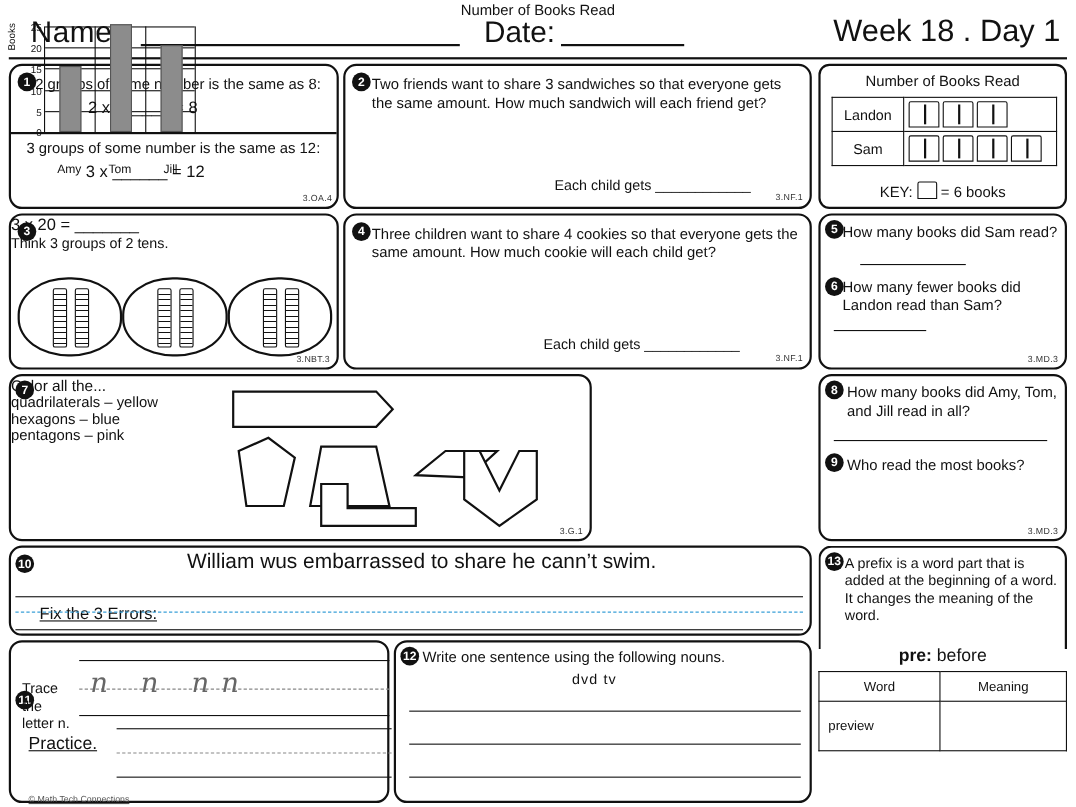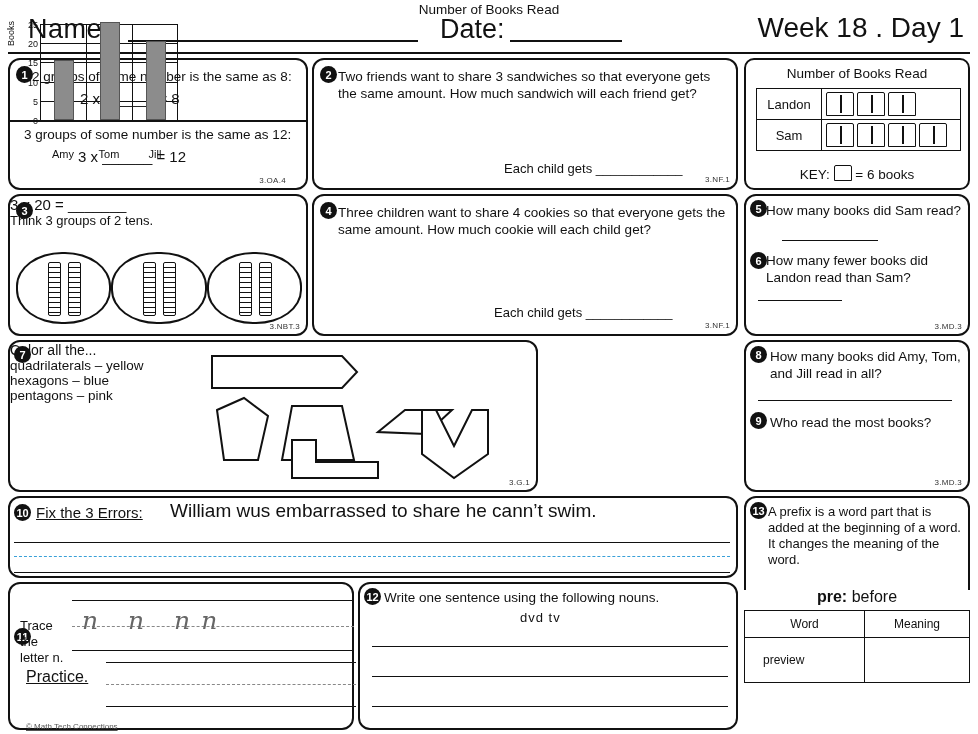--- a/index.html
+++ b/index.html
@@ -111,21 +111,21 @@
   #q10 .line2{position:absolute;left:4px;top:58px;width:716px;border-bottom:1px dashed #3aa0d8;}
   #q10 .line3{position:absolute;left:4px;top:74px;width:716px;border-bottom:1px solid #111;}
 
   
   #q13{left:744px;top:496px;width:226px;height:94px;border-bottom:none;border-radius:12px 12px 0 0;}
   #q13 .t{left:22px;top:6px;width:196px;font-size:13px;line-height:16px;}
   .pref{position:absolute;left:744px;top:588px;width:226px;text-align:center;font-size:16px;}
   .ptable{position:absolute;left:744px;top:610px;width:226px;border-collapse:collapse;}
   .ptable th,.ptable td{border:1.5px solid #111;font-size:12px;height:42px;}
   .ptable th{height:24px;font-weight:normal;}
-  .ptable td.w{width:100px;padding-left:18px;text-align:left;}
+  .ptable td.w{width:100px;padding-left:8px;text-align:left;}
 
   
   #q11{left:8px;top:582px;width:346px;height:148px;}
   #q11 .lab{left:10px;top:34px;font-size:13px;line-height:16px;}
   #q11 .tl1{position:absolute;left:62px;top:16px;width:282px;border-bottom:1px solid #111;}
   #q11 .tl2{position:absolute;left:62px;top:42px;width:282px;border-bottom:1px dashed #888;}
   #q11 .tl3{position:absolute;left:62px;top:66px;width:282px;border-bottom:1px solid #111;}
   #q11 .cursive{position:absolute;left:72px;top:22px;font-family:"DejaVu Serif",serif;font-style:italic;font-size:25px;letter-spacing:11px;color:#666;}
   #q11 .prac{left:16px;top:84px;font-size:16px;text-decoration:underline;}
   #q11 .pl1{position:absolute;left:96px;top:78px;width:250px;border-bottom:1px solid #111;}
@@ -157,21 +157,21 @@
   </div>
   <div class="hdr-rule"></div>
 
   <div class="box" id="q1">
     <div class="num" style="left:6px;top:6px;">1</div>
     <div class="txt t1">2 groups of some number is the same as 8:</div>
     <div class="txt e1">2  x ______ = 8</div>
     <div class="sep"></div>
     <div class="txt t2">3 groups of some number is the same as 12:</div>
     <div class="txt e2">3  x ______ = 12</div>
-    <div class="std" style="right:20px;bottom:3px;">3.OA.4</div>
+    <div class="std" style="right:4px;bottom:3px;">3.OA.4</div>
   </div>
 
   <div class="box" id="q2">
     <div class="num" style="left:6px;top:6px;">2</div>
     <div class="txt t">Two friends want to share 3 sandwiches so that everyone gets the same amount. How much sandwich will each friend get?</div>
     <div class="txt ans">Each child gets ____________</div>
     <div class="std" style="right:6px;bottom:4px;">3.NF.1</div>
   </div>
 
   <div class="box" id="bk">
@@ -300,21 +300,21 @@
     <div class="num" style="left:4px;top:4px;">8</div>
     <div class="txt t8">How many books did Amy, Tom, and Jill read in all?</div>
     <div class="l8"></div>
     <div class="num" style="left:4px;top:70px;">9</div>
     <div class="txt t9">Who read the most books?</div>
     <div class="std" style="right:6px;bottom:3px;">3.MD.3</div>
   </div>
 
   <div class="box" id="q10">
     <div class="num" style="left:4px;top:6px;">10</div>
-    <div class="lab" style="position:absolute;text-decoration:underline;">Fix the 3 Errors:</div>
+    <div class="lab" style="position:absolute;text-decoration:underline;margin-top:46px;">Fix the 3 Errors:</div>
     <div class="sent" style="position:absolute;">William wus embarrassed to share he cann’t swim.</div>
     <div class="line1"></div>
     <div class="line2"></div>
     <div class="line3"></div>
   </div>
 
   <div class="box" id="q13">
     <div class="num" style="left:4px;top:4px;">13</div>
     <div class="t" style="position:absolute;">A prefix is a word part that is added at the beginning of a word.  It changes the meaning of the word.</div>
   </div>

